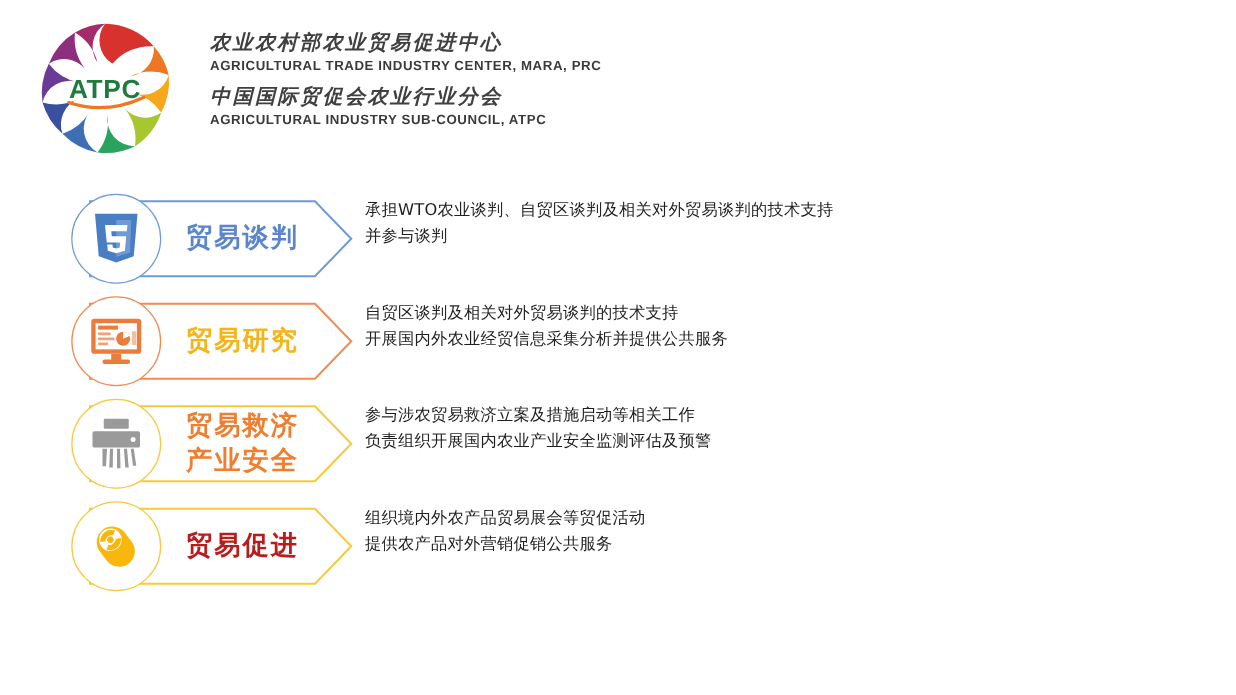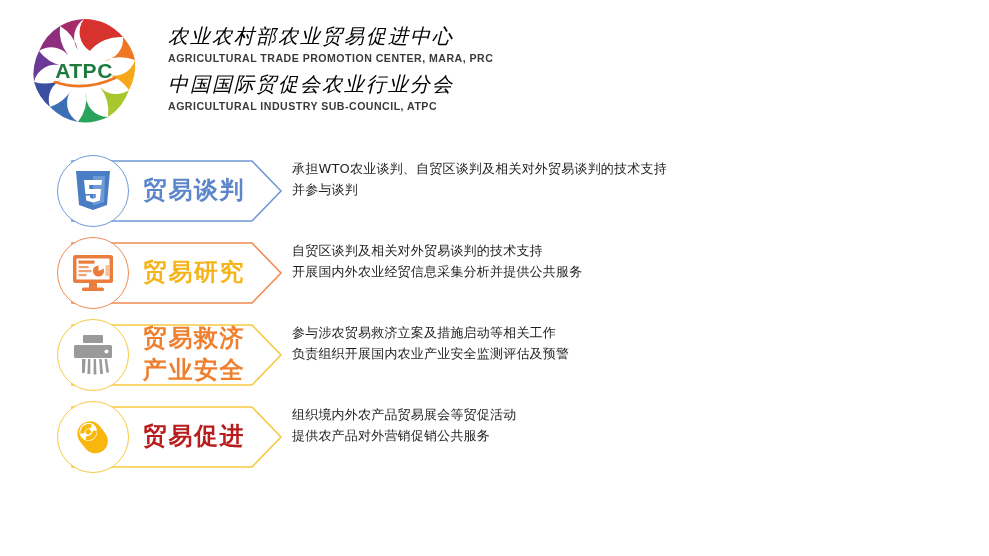--- a/index.html
+++ b/index.html
@@ -32,24 +32,24 @@
     height: 118px;
   }
   #logo-text-block {
     position: absolute;
     left: 168px;
     top: 24px;
     width: 330px;
   }
   .logo-cn {
     font-family: "DejaVu Sans", "Liberation Sans", sans-serif;
-    font-size: 20px;
-    font-weight: 400;
+    font-size: 16px;
+    font-weight: 700;
     font-style: italic;
-    color: #000000;
+    color: #404040;
     letter-spacing: 2.0px;
     line-height: 1.25;
     white-space: nowrap;
   }
   .logo-en {
     font-family: "Liberation Sans", sans-serif;
     font-size: 10.6px;
     font-weight: 700;
     color: #3a3a3a;
     letter-spacing: 0.48px;
@@ -113,21 +113,21 @@
     position: absolute;
     left: 138px;
     top: 10px;
     width: 112px;
     height: 62px;
     display: flex;
     flex-direction: column;
     align-items: center;
     justify-content: center;
     font-family: "DejaVu Sans", "Liberation Sans", sans-serif;
-    font-size: 24px;
+    font-size: 21px;
     font-weight: 700;
     letter-spacing: 1.6px;
     line-height: 1.32;
     white-space: nowrap;
     text-align: center;
   }
 
   
   .desc {
     position: absolute;
@@ -168,21 +168,21 @@
         <circle cx="0" cy="0" r="21" fill="#ffffff"></circle>
       </g>
 
       <path d="M33,70 Q62,80 93,66" stroke="#ef7622" stroke-width="2.6" fill="none" stroke-linecap="round"></path>
       <text x="62" y="66" text-anchor="middle" font-family="Liberation Sans, sans-serif" font-size="21" font-weight="700" fill="#1f7a3d" letter-spacing="0.5">ATPC</text>
     </svg>
   </div>
 
   <div id="logo-text-block">
     <div class="logo-cn">农业农村部农业贸易促进中心</div>
-    <div class="logo-en">AGRICULTURAL TRADE PROMOTION CENTER, MARA, PRC</div>
+    <div class="logo-en">AGRICULTURAL TRADE INDUSTRY CENTER, MARA, PRC</div>
     <div class="logo-cn">中国国际贸促会农业行业分会</div>
     <div class="logo-en">AGRICULTURAL INDUSTRY SUB-COUNCIL, ATPC</div>
   </div>
 </div>
 
 <div id="rows">
 
   <div class="row">
     <div class="banner">
       <svg viewBox="0 0 220 62" preserveAspectRatio="none">

